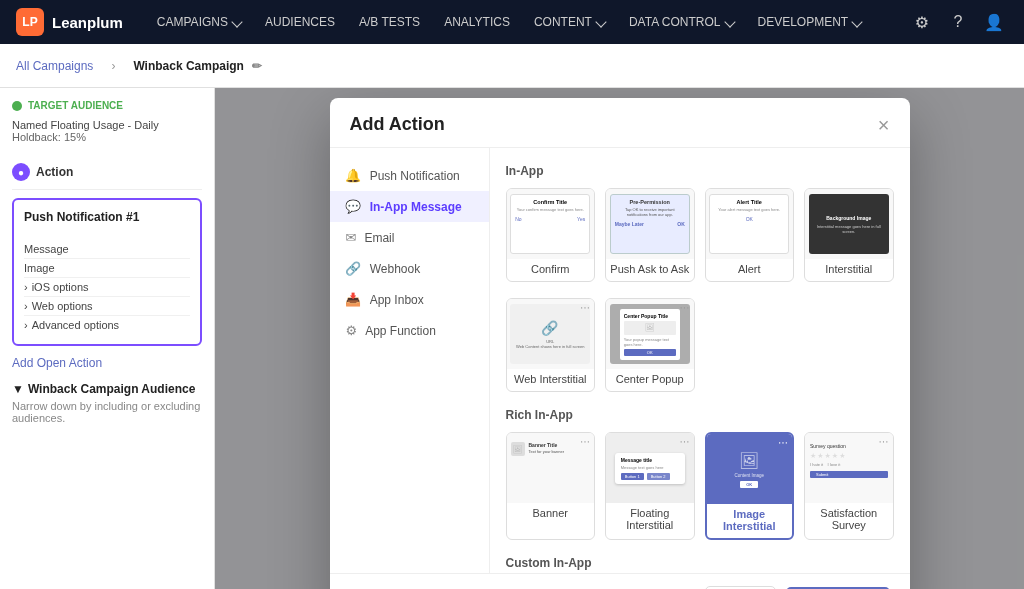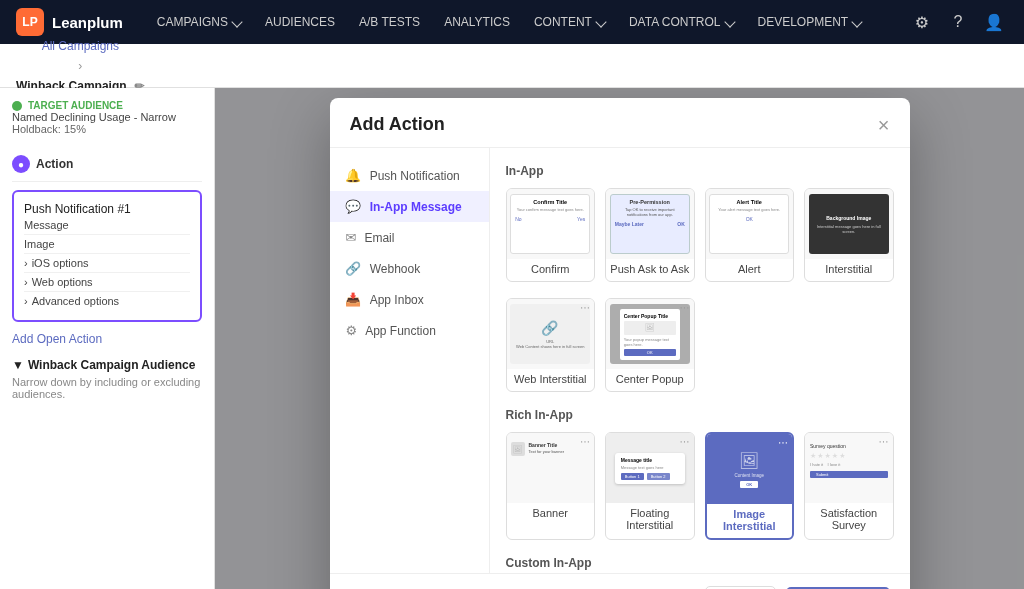--- a/index.html
+++ b/index.html
@@ -13,44 +13,44 @@
     .logo-icon { width: 28px; height: 28px; background: #ff6b35; border-radius: 6px; display: flex; align-items: center; justify-content: center; color: #fff; font-weight: 900; font-size: 12px; }
     .topnav-items { display: flex; gap: 4px; flex: 1; }
     .topnav-item { color: #ccc; font-size: 12px; padding: 4px 10px; cursor: pointer; display: flex; align-items: center; gap: 3px; border-radius: 4px; }
     .topnav-icons { display: flex; gap: 8px; align-items: center; }
     .topnav-icon-btn { color: #ccc; cursor: pointer; font-size: 16px; width: 28px; height: 28px; display: flex; align-items: center; justify-content: center; border-radius: 4px; }
 
     
     .subheader {
       display: flex; align-items: center; background: #fff; height: 44px; padding: 0 16px; border-bottom: 1px solid #e0e0e0; gap: 8px;
     }
-    .breadcrumb { display: flex; align-items: center; gap: 6px; color: #666; font-size: 12px; flex-direction: column; }
+    .breadcrumb { display: flex; align-items: center; gap: 18px; color: #666; font-size: 12px; }
     .breadcrumb-current { font-weight: 700; color: #222; display: flex; align-items: center; gap: 4px; }
     .breadcrumb-sep { color: #999; }
     .subheader-right { margin-left: auto; display: flex; align-items: center; gap: 8px; }
     .draft-badge { font-size: 11px; color: #666; background: #eee; border-radius: 3px; padding: 2px 8px; font-weight: 600; }
     .date-text { font-size: 11px; color: #888; }
     .review-btn { background: #5c6bc0; color: #fff; border: none; border-radius: 5px; padding: 8px 14px; font-size: 12px; font-weight: 600; cursor: pointer; }
     .more-btn { color: #555; cursor: pointer; font-size: 16px; padding: 4px 6px; border-radius: 4px; border: 1px solid #ddd; }
 
     
     .main-layout { display: flex; height: calc(589px - 88px); position: relative; }
 
     
     .left-panel { width: 215px; background: #fff; border-right: 1px solid #e0e0e0; padding: 12px; overflow-y: auto; flex-shrink: 0; }
     .target-audience { margin-bottom: 12px; }
-    .ta-header { display: flex; align-items: center; gap: 6px; font-size: 10px; font-weight: 700; color: #4caf50; text-transform: uppercase; margin-bottom: 0; }
+    .ta-header { display: flex; align-items: center; gap: 6px; font-size: 10px; font-weight: 700; color: #4caf50; text-transform: uppercase; margin-bottom: 8px; }
     .ta-dot { width: 10px; height: 10px; background: #4caf50; border-radius: 50%; }
     .ta-name { font-size: 11px; color: #444; }
     .ta-holdback { font-size: 11px; color: #666; }
     .action-btn-row { display: flex; align-items: center; gap: 6px; padding: 8px 0; border-bottom: 1px solid #eee; margin-bottom: 8px; }
     .action-circle { width: 18px; height: 18px; border-radius: 50%; background: #7c4dff; display: flex; align-items: center; justify-content: center; color: #fff; font-size: 10px; }
     .action-label { font-size: 12px; font-weight: 600; color: #333; }
     .pn-card { border: 2px solid #7c4dff; border-radius: 6px; padding: 10px; margin-bottom: 8px; background: #fff; }
-    .pn-title { font-size: 12px; font-weight: 400; color: #222; margin-bottom: 0; }
+    .pn-title { font-size: 12px; font-weight: 700; color: #222; margin-bottom: 16px; }
     .pn-row { font-size: 11px; color: #444; padding: 3px 0; border-bottom: 1px solid #f0f0f0; cursor: pointer; }
     .pn-row.expandable { display: flex; align-items: center; gap: 4px; }
     .pn-row:last-child { border-bottom: none; }
     .add-open-action { color: #5c6bc0; font-size: 12px; margin-top: 10px; cursor: pointer; }
     .sub-audience { margin-top: 12px; }
     .sub-audience-title { font-size: 12px; font-weight: 700; color: #222; margin-bottom: 4px; display: flex; align-items: center; gap: 4px; }
     .sub-audience-desc { font-size: 11px; color: #888; margin-bottom: 8px; }
     .audience-row { background: #f5f5f5; border-radius: 4px; padding: 6px 8px; display: flex; align-items: center; gap: 6px; font-size: 11px; color: #444; }
 
     
@@ -207,21 +207,21 @@
 </div>
 
 <div class="main-layout">
 
   <div class="left-panel">
     <div class="target-audience">
       <div class="ta-header">
         <div class="ta-dot"></div>
         <span>TARGET AUDIENCE</span>
       </div>
-      <div class="ta-name">Named Declining Usage - Narrow</div>
+      <div class="ta-name">Named Floating Usage - Daily</div>
       <div class="ta-holdback">Holdback: 15%</div>
     </div>
 
     <div class="action-btn-row">
       <div class="action-circle">●</div>
       <span class="action-label">Action</span>
     </div>
 
     <div class="pn-card">
       <div class="pn-title">Push Notification #1</div>

